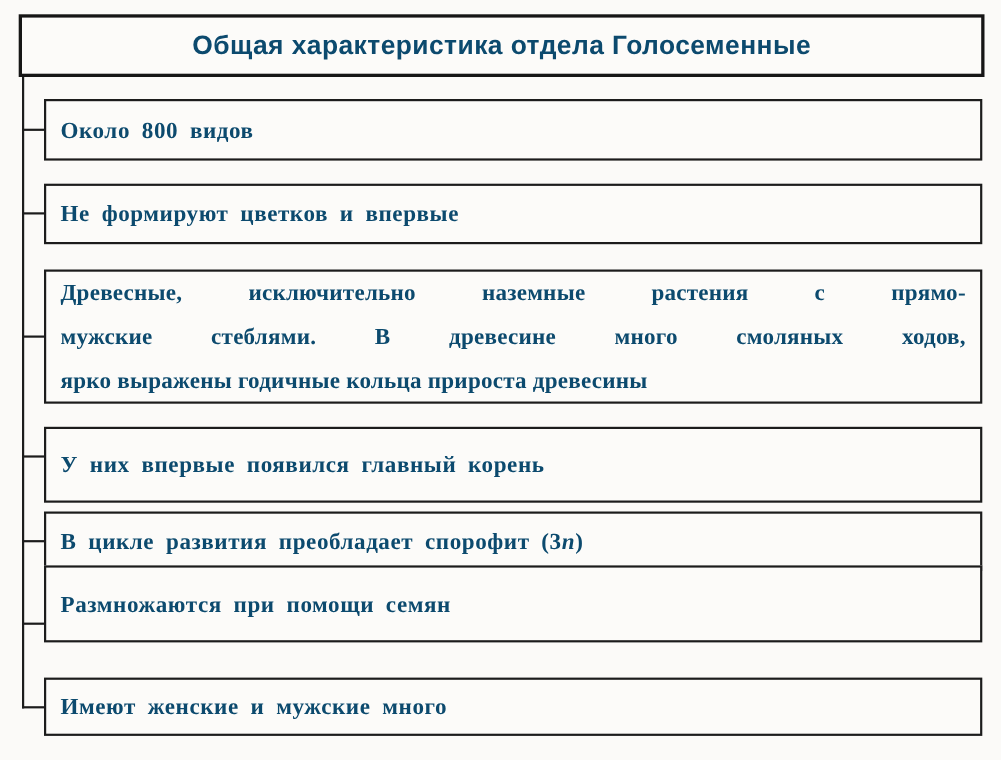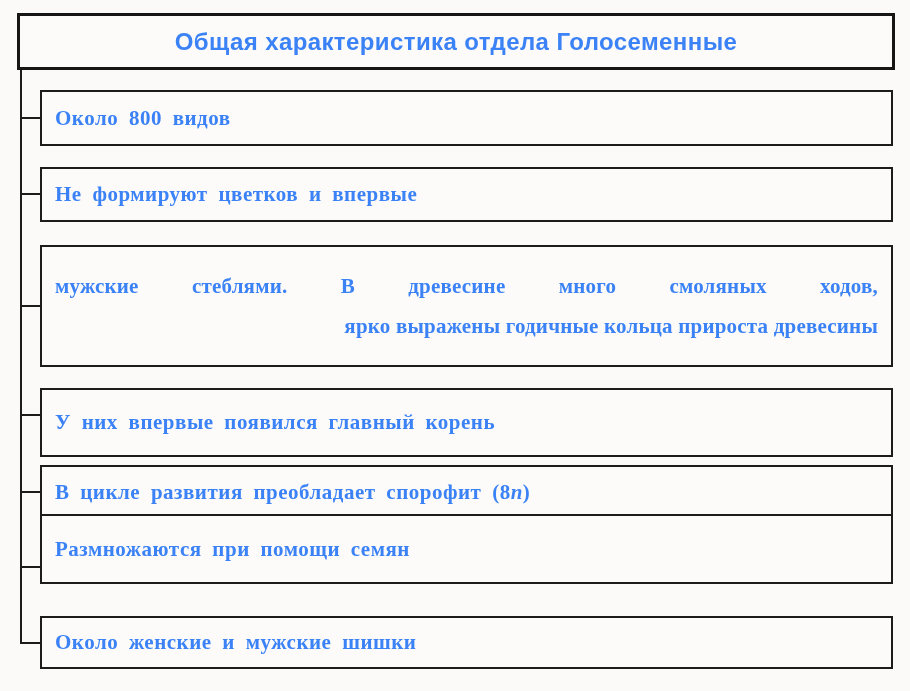--- a/index.html
+++ b/index.html
@@ -7,21 +7,21 @@
     margin: 0;
     padding: 0;
     background: #ffffff;
   }
   .canvas {
     position: relative;
     width: 910px;
     height: 691px;
     background: #fbfaf8;
     font-family: "Liberation Serif", "DejaVu Serif", serif;
-    color: #3b82f6;
+    color: #0c4a6e;
     overflow: hidden;
   }
   
   .connector {
     position: absolute;
     background: #1c1c1c;
   }
   .spine {
     left: 20px;
     top: 69px;
@@ -68,21 +68,20 @@
     font-size: 21px;
     letter-spacing: 0.5px;
     word-spacing: 5px;
     white-space: nowrap;
   }
   .multi .item-text {
     white-space: normal;
     letter-spacing: 0.2px;
     word-spacing: 0;
     line-height: 40px;
-    text-align: right;
   }
   .jline {
     text-align: justify;
     text-align-last: justify;
   }
   .lastline {
     text-align: left;
   }
   .mathvar {
     font-style: italic;
@@ -108,33 +107,34 @@
 
   <div class="box item" style="top:90px;height:56px">
     <div class="item-text">Около 800 видов</div>
   </div>
 
   <div class="box item" style="top:167px;height:55px">
     <div class="item-text">Не формируют цветков и впервые</div>
   </div>
 
   <div class="box item multi" style="top:245px;height:122px">
+    <div class="item-text jline">Древесные, исключительно наземные растения с прямо-</div>
     <div class="item-text jline">мужские стеблями. В древесине много смоляных ходов,</div>
     <div class="item-text lastline">ярко выражены годичные кольца прироста древесины</div>
   </div>
 
   <div class="box item" style="top:388px;height:69px">
     <div class="item-text">У них впервые появился главный корень</div>
   </div>
 
   <div class="box item" style="top:465px;height:54px">
-    <div class="item-text"><span>В цикле развития преобладает спорофит (8</span><span class="mathvar">n</span><span>)</span></div>
+    <div class="item-text"><span>В цикле развития преобладает спорофит (3</span><span class="mathvar">n</span><span>)</span></div>
   </div>
 
   <div class="box item" style="top:514px;height:70px">
     <div class="item-text">Размножаются при помощи семян</div>
   </div>
 
   <div class="box item" style="top:616px;height:53px">
-    <div class="item-text">Около женские и мужские шишки</div>
+    <div class="item-text">Имеют женские и мужские много</div>
   </div>
 
 </div>
 
 </body></html>

